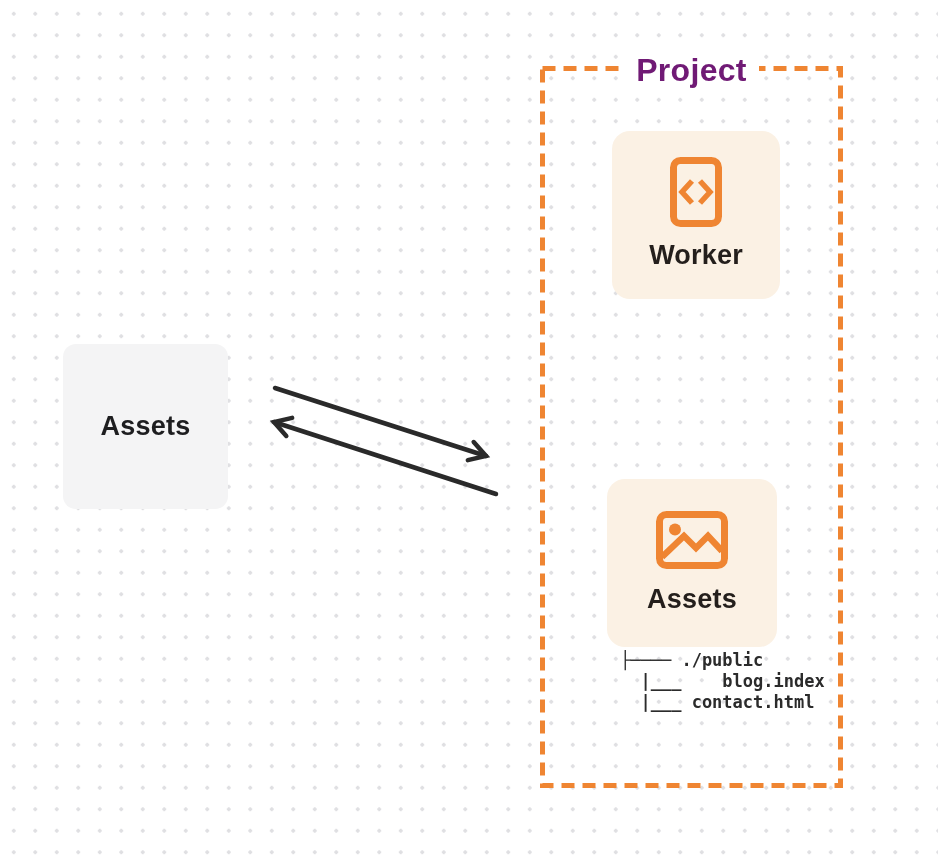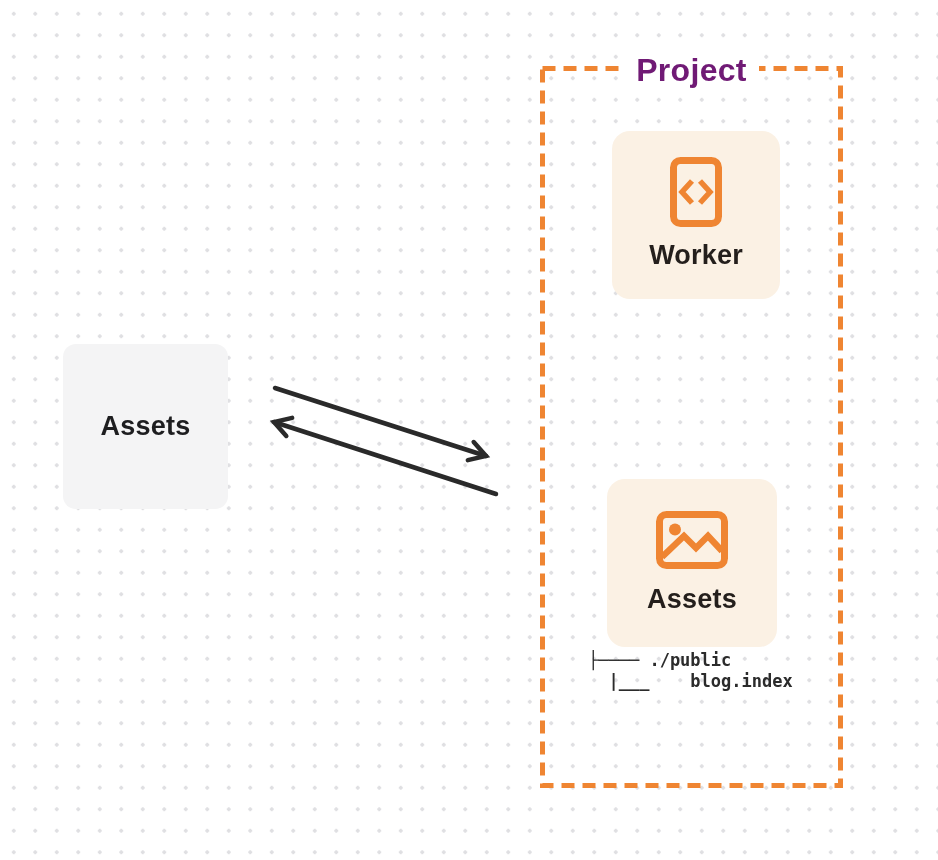--- a/index.html
+++ b/index.html
@@ -47,21 +47,21 @@
   .assets-card svg { width: 72px; height: 58px; display: block; }
   .card-label { font-size: 27px; font-weight: 700; color: #241f1c; letter-spacing: .2px; }
   .worker-card .card-label { margin-top: 13px; }
   .assets-card .card-label { margin-top: 15px; }
 
   .file-tree {
     position: absolute; left: 588px; top: 650px;
     font-family: "DejaVu Sans Mono", monospace;
     font-weight: 600; font-size: 17px; line-height: 21px; color: #2b2b2b;
   }
-  .file-tree div { white-space: pre; }
+  .file-tree div { white-space: pre; margin-left: 32px; }
 </style>
 </head>
 <body>
 
 <div class="canvas">
 
   <svg class="overlay" width="938" height="860" viewBox="0 0 938 860" xmlns="http://www.w3.org/2000/svg">
     <defs>
       <marker id="arrowhead" markerUnits="userSpaceOnUse" markerWidth="44" markerHeight="44" viewBox="-22 -22 44 44" refX="0" refY="0" orient="auto">
         <path d="M -16 -9.5 L 0 0 L -16 9.5" fill="none" stroke="#2a2a2a" stroke-width="4.5" stroke-linecap="round" stroke-linejoin="miter"></path>
@@ -95,15 +95,16 @@
       <rect x="3.5" y="3.5" width="65" height="51" rx="7" fill="none" stroke="#ef8532" stroke-width="7"></rect>
       <circle cx="19" cy="18.5" r="6" fill="#ef8532"></circle>
       <polyline points="6,46 28,25 40,37 52,25 66,40" fill="none" stroke="#ef8532" stroke-width="6.5" stroke-linejoin="miter"></polyline>
     </svg>
     <div class="card-label">Assets</div>
   </div>
 
   <div class="file-tree">
     <div>├──── ./public</div>
     <div>  |___    blog.index</div>
+    <div>  |___ contact.html</div>
   </div>
 
 </div>
 
 </body></html>

